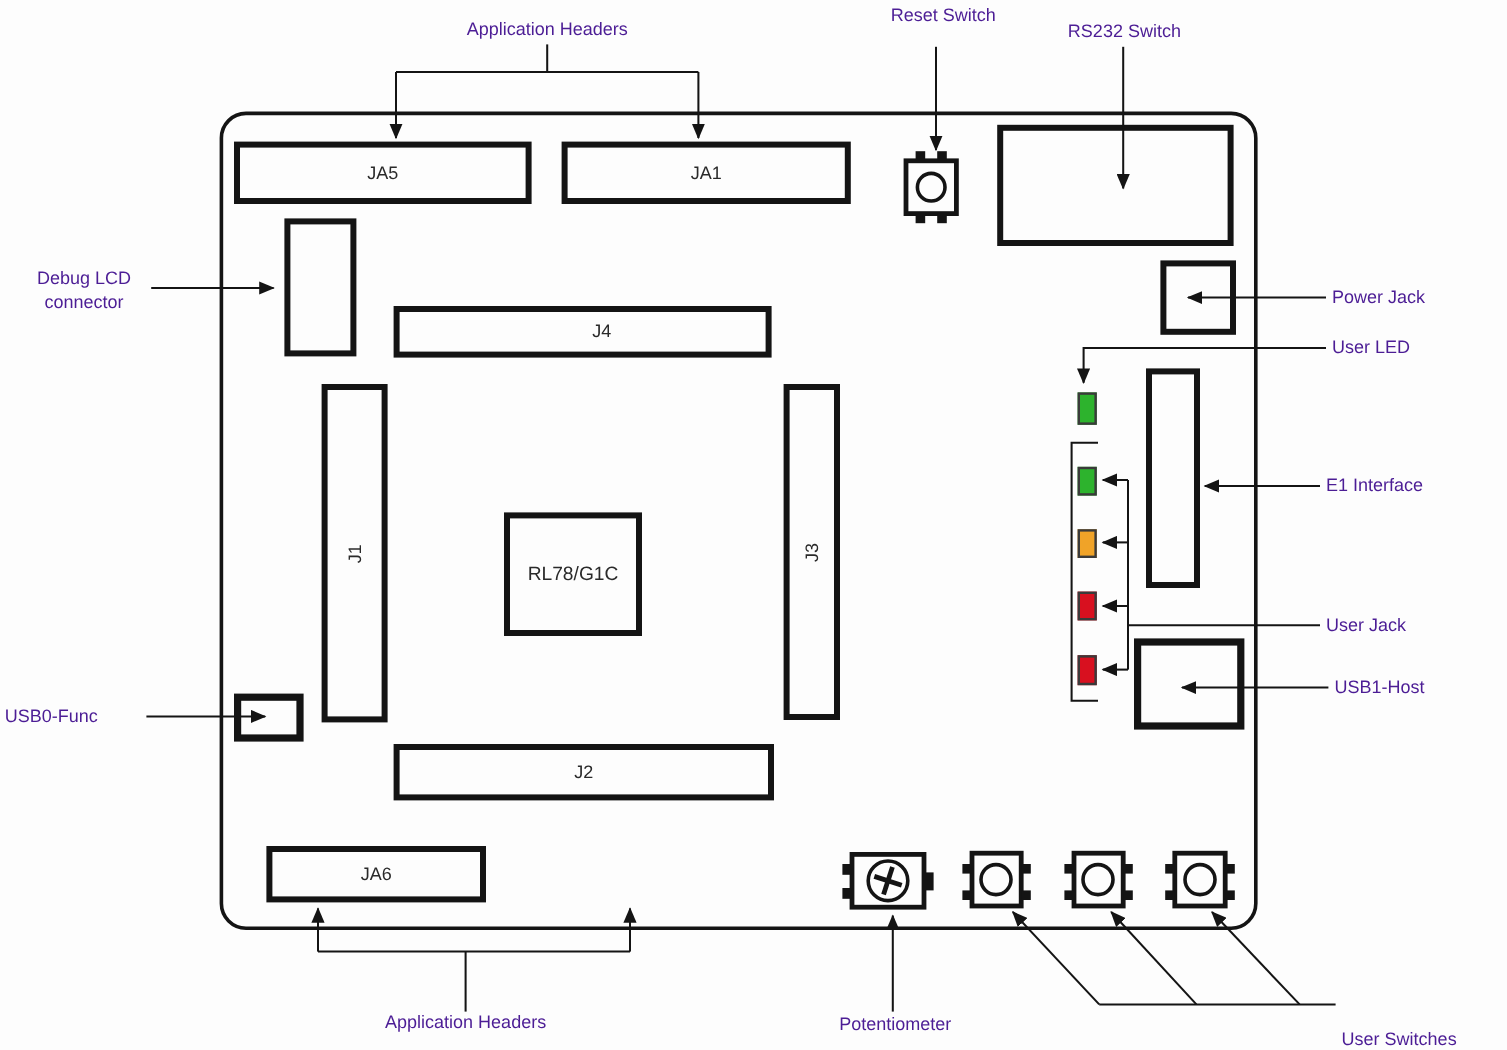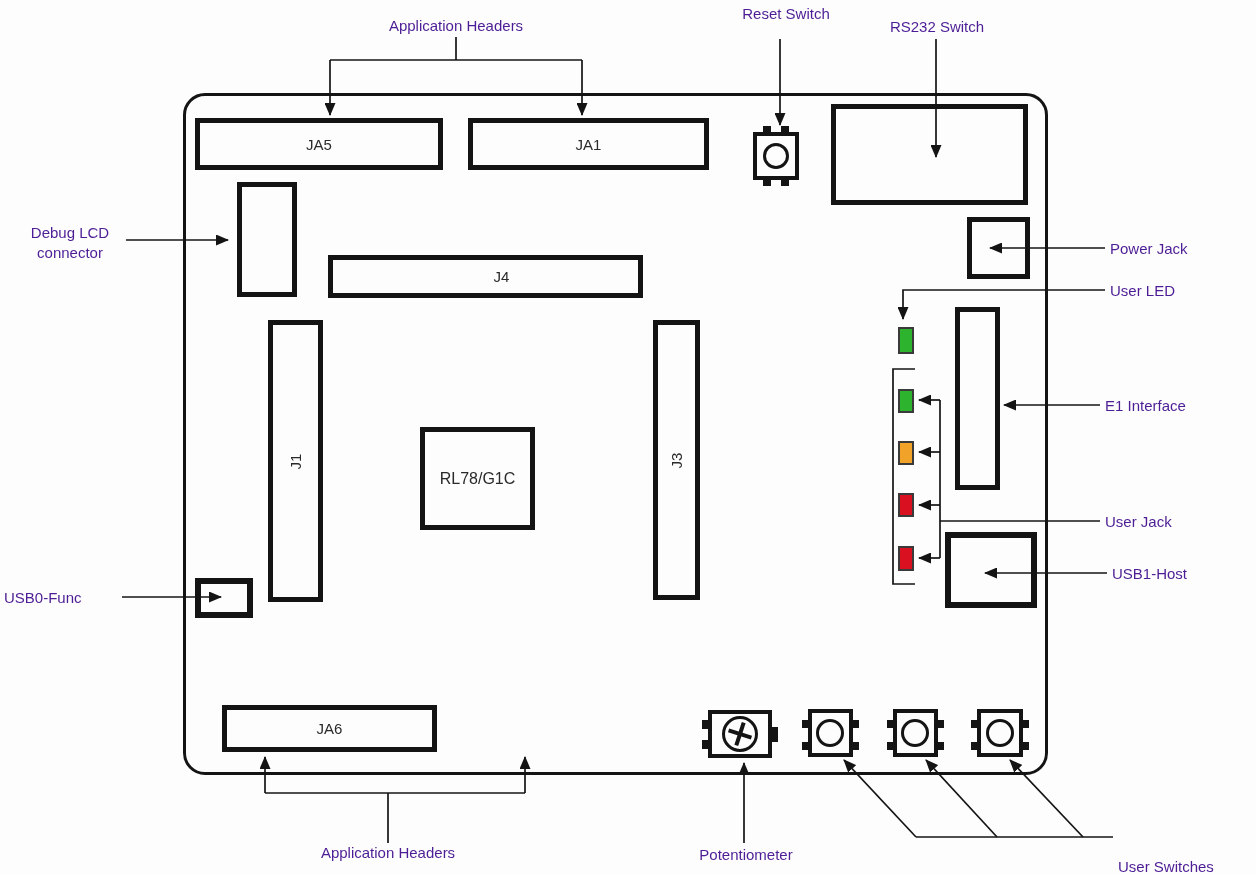--- a/index.html
+++ b/index.html
@@ -42,22 +42,25 @@
   </div>
   <div class="comp" style="left:268px;top:320px;width:55px;height:282px;">
     <span class="rot">J1</span>
   </div>
   <div class="comp" style="left:653px;top:320px;width:47px;height:280px;">
     <span class="rot">J3</span>
   </div>
   <div class="comp" style="left:420px;top:427px;width:115px;height:103px;font-size:16px;">
     <span>RL78/G1C</span>
   </div>
+  <div class="comp" style="left:328px;top:620px;width:317px;height:47px;">
+    <span>J2</span>
+  </div>
   <div class="comp" style="left:195px;top:578px;width:58px;height:40px;border-width:6px;"></div>
-  <div class="comp" style="left:222px;top:705px;width:215px;height:47px;">
+  <div class="comp" style="left:222px;top:705px;width:183px;height:47px;">
     <span>JA6</span>
   </div>
   <div class="comp" style="left:831px;top:104px;width:197px;height:101px;"></div>
   <div class="comp" style="left:967px;top:217px;width:63px;height:62px;"></div>
   <div class="comp" style="left:955px;top:307px;width:45px;height:183px;"></div>
   <div class="comp" style="left:945px;top:532px;width:92px;height:76px;border-width:6px;"></div>
 
   <div class="led" style="left: 898px; top: 327px; height: 27px; background: rgb(45, 179, 45);"></div>
   <div class="led" style="left: 898px; top: 389px; height: 24px; background: rgb(45, 179, 45);"></div>
   <div class="led" style="left: 898px; top: 441px; height: 24px; background: rgb(240, 163, 40);"></div>

